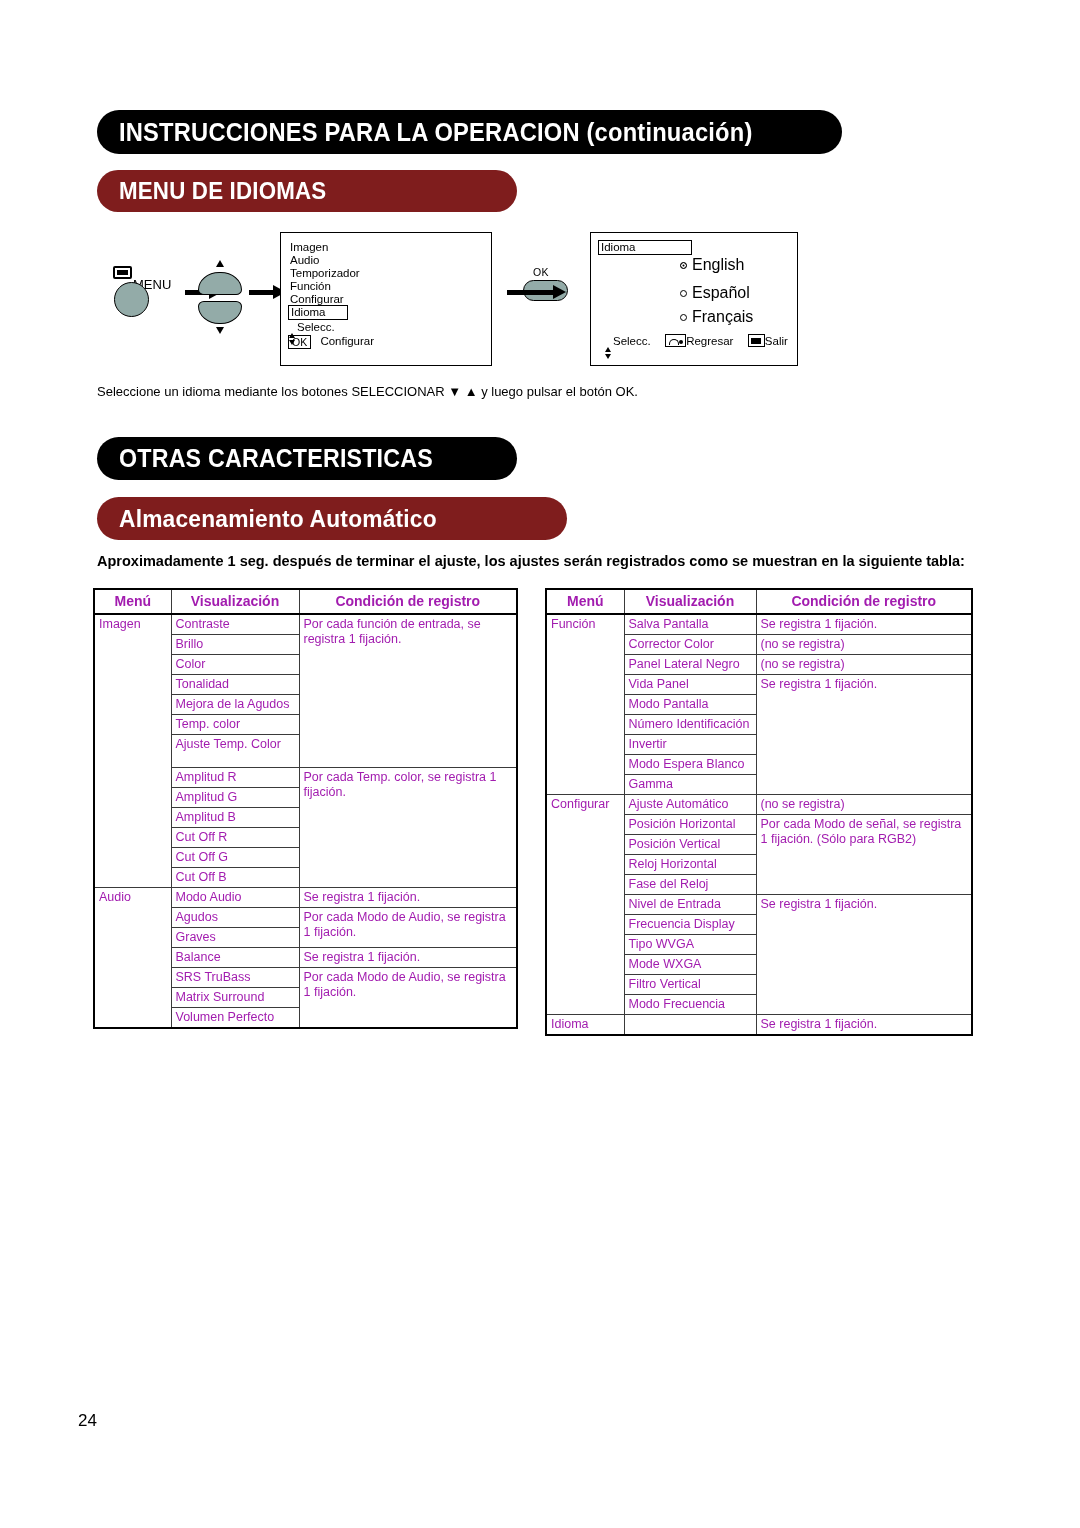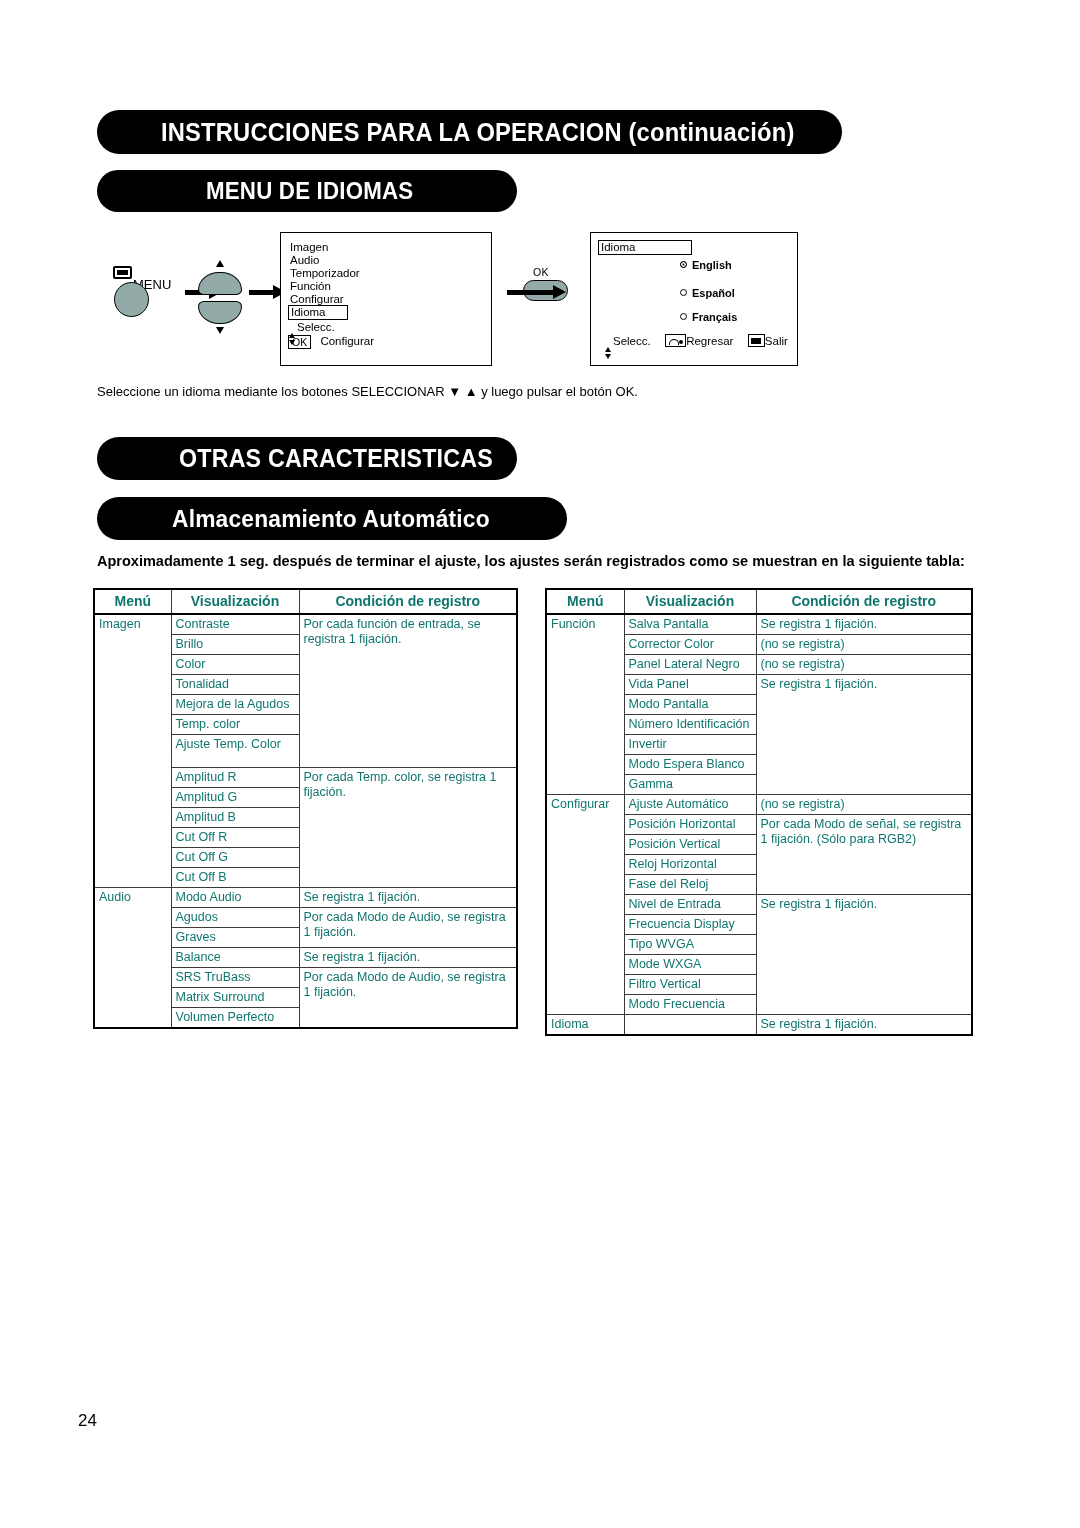--- a/index.html
+++ b/index.html
@@ -20,27 +20,25 @@
   .banner {
     position: absolute;
     display: flex;
     align-items: center;
     box-sizing: border-box;
   }
   .banner-black {
     background: #000000;
     color: #ffffff;
     border-radius: 22px;
-    justify-content: flex-end;
   }
   .banner-gray {
-    background: #000000;
+    background: #7f1d1d;
     color: #ffffff;
     border-radius: 22px;
-    justify-content: center;
   }
   .banner-text {
     font-weight: bold;
     letter-spacing: 0.2px;
     white-space: nowrap;
     transform: scaleX(0.93);
     transform-origin: left center;
   }
 
   #banner-main { left: 97px; top: 110px; width: 745px; height: 44px; padding-left: 22px; }
@@ -137,21 +135,21 @@
 
   
   #ok-btn-group { position: absolute; left: 423px; top: 38px; width: 56px; height: 46px; }
   #ok-label { position: absolute; left: 13px; top: 0px; font-size: 10.5px; line-height: 12px; letter-spacing: 0.3px; }
   #ok-pill {
     position: absolute; left: 3px; top: 14px; width: 45px; height: 21px;
     background: #93aba8; border: 1.6px solid #000; border-radius: 11px; box-sizing: border-box;
   }
 
   
-  .radio-row { position: absolute; font-size: 11px; line-height: 14px; white-space: nowrap; font-weight: bold; }
+  .radio-row { position: absolute; font-size: 16px; line-height: 14px; white-space: nowrap; }
   .radio {
     display: inline-block; width: 7px; height: 7px; border: 1.3px solid #000;
     border-radius: 50%; box-sizing: border-box; margin-right: 5px; vertical-align: 1px; background: #fff;
   }
   .radio.on { background: #000; box-shadow: inset 0 0 0 1.5px #fff; }
 
   
   .updown { display: inline-block; width: 9px; position: relative; vertical-align: -2px; }
   .updown::before {
     content: ""; position: absolute; left: 1px; top: 0px; width: 0; height: 0;
@@ -192,21 +190,21 @@
     position: absolute; left: 97px; top: 552px; width: 890px;
     font-size: 14.5px; line-height: 19.5px; font-weight: bold;
   }
 
   
   table.reg {
     position: absolute;
     border-collapse: collapse;
     table-layout: fixed;
     font-size: 12.5px;
-    color: #0f766e;
+    color: #a21caf;
   }
   table.reg td, table.reg th {
     border: 1px solid #3a3a3a;
     padding: 2px 4px 2px 4px;
     vertical-align: top;
     font-weight: normal;
     text-align: left;
     line-height: 15px;
     background: #fff;
   }

